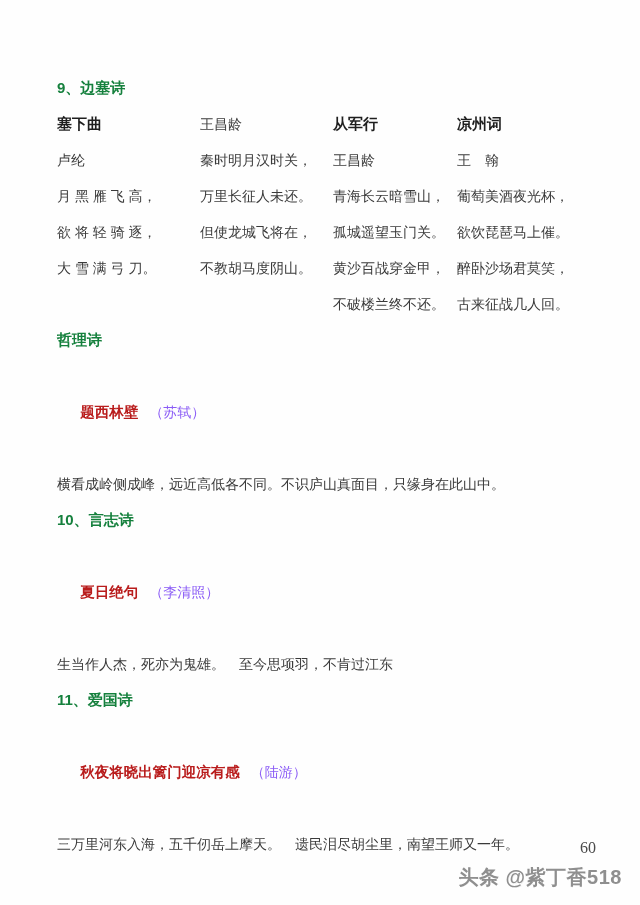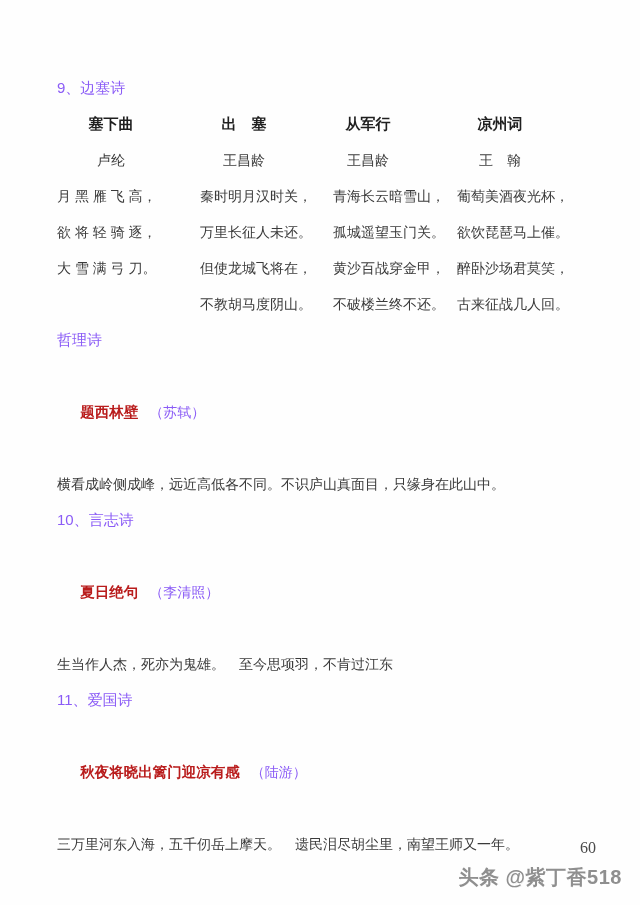--- a/index.html
+++ b/index.html
@@ -8,30 +8,30 @@
     background:#fdfdfd;
     font-family:"Liberation Sans", sans-serif;
     color:#3a3a3a;
     position:relative;
     overflow:hidden;
   }
   .page { position:absolute; inset:0; background:#fefefe; }
   .content { position:absolute; top:70px; left:57px; right:40px; }
 
   .row { line-height:36px; font-size:14px; white-space:pre-wrap; }
-  .h   { font-weight:normal; font-size:15px; color:#8b5cf6; }
+  .h   { font-weight:bold; font-size:15px; color:#15803d; }
   .sub-title { font-weight:bold; font-size:14.5px; color:#b91c1c; }
   .author-inline { margin-left:11px; color:#8b5cf6; font-weight:normal; font-size:14px; }
 
   .poem-grid {
     display:grid;
     grid-template-columns:143px 133px 124px 143px;
   }
   .poem-col { }
-  .poem-head { line-height:36px; text-align:center; }
+  .poem-head { line-height:36px; }
   .poem-title { font-weight:bold; font-size:15px; color:#1f1f1f; }
   .poem-author { font-size:14px; color:#3a3a3a; }
   .poem-col:nth-child(1) .poem-head { width:108px; }
   .poem-col:nth-child(2) .poem-head { width:88px; }
   .poem-col:nth-child(3) .poem-head { width:70px; }
   .poem-col:nth-child(4) .poem-head { width:86px; }
   .poem-line { line-height:36px; font-size:14px; white-space:pre-wrap; }
 
   .page-number {
     position:absolute; left:580px; top:839px;
@@ -58,21 +58,20 @@
 
       <div class="poem-col">
         <div class="poem-head poem-title">塞下曲</div>
         <div class="poem-head poem-author">卢纶</div>
         <div class="poem-line">月 黑 雁 飞 高，</div>
         <div class="poem-line">欲 将 轻 骑 逐，</div>
         <div class="poem-line">大 雪 满 弓 刀。</div>
       </div>
 
       <div class="poem-col">
-        <div class="poem-head poem-title">出　塞</div>
         <div class="poem-head poem-author">王昌龄</div>
         <div class="poem-line">秦时明月汉时关，</div>
         <div class="poem-line">万里长征人未还。</div>
         <div class="poem-line">但使龙城飞将在，</div>
         <div class="poem-line">不教胡马度阴山。</div>
       </div>
 
       <div class="poem-col">
         <div class="poem-head poem-title">从军行</div>
         <div class="poem-head poem-author">王昌龄</div>

